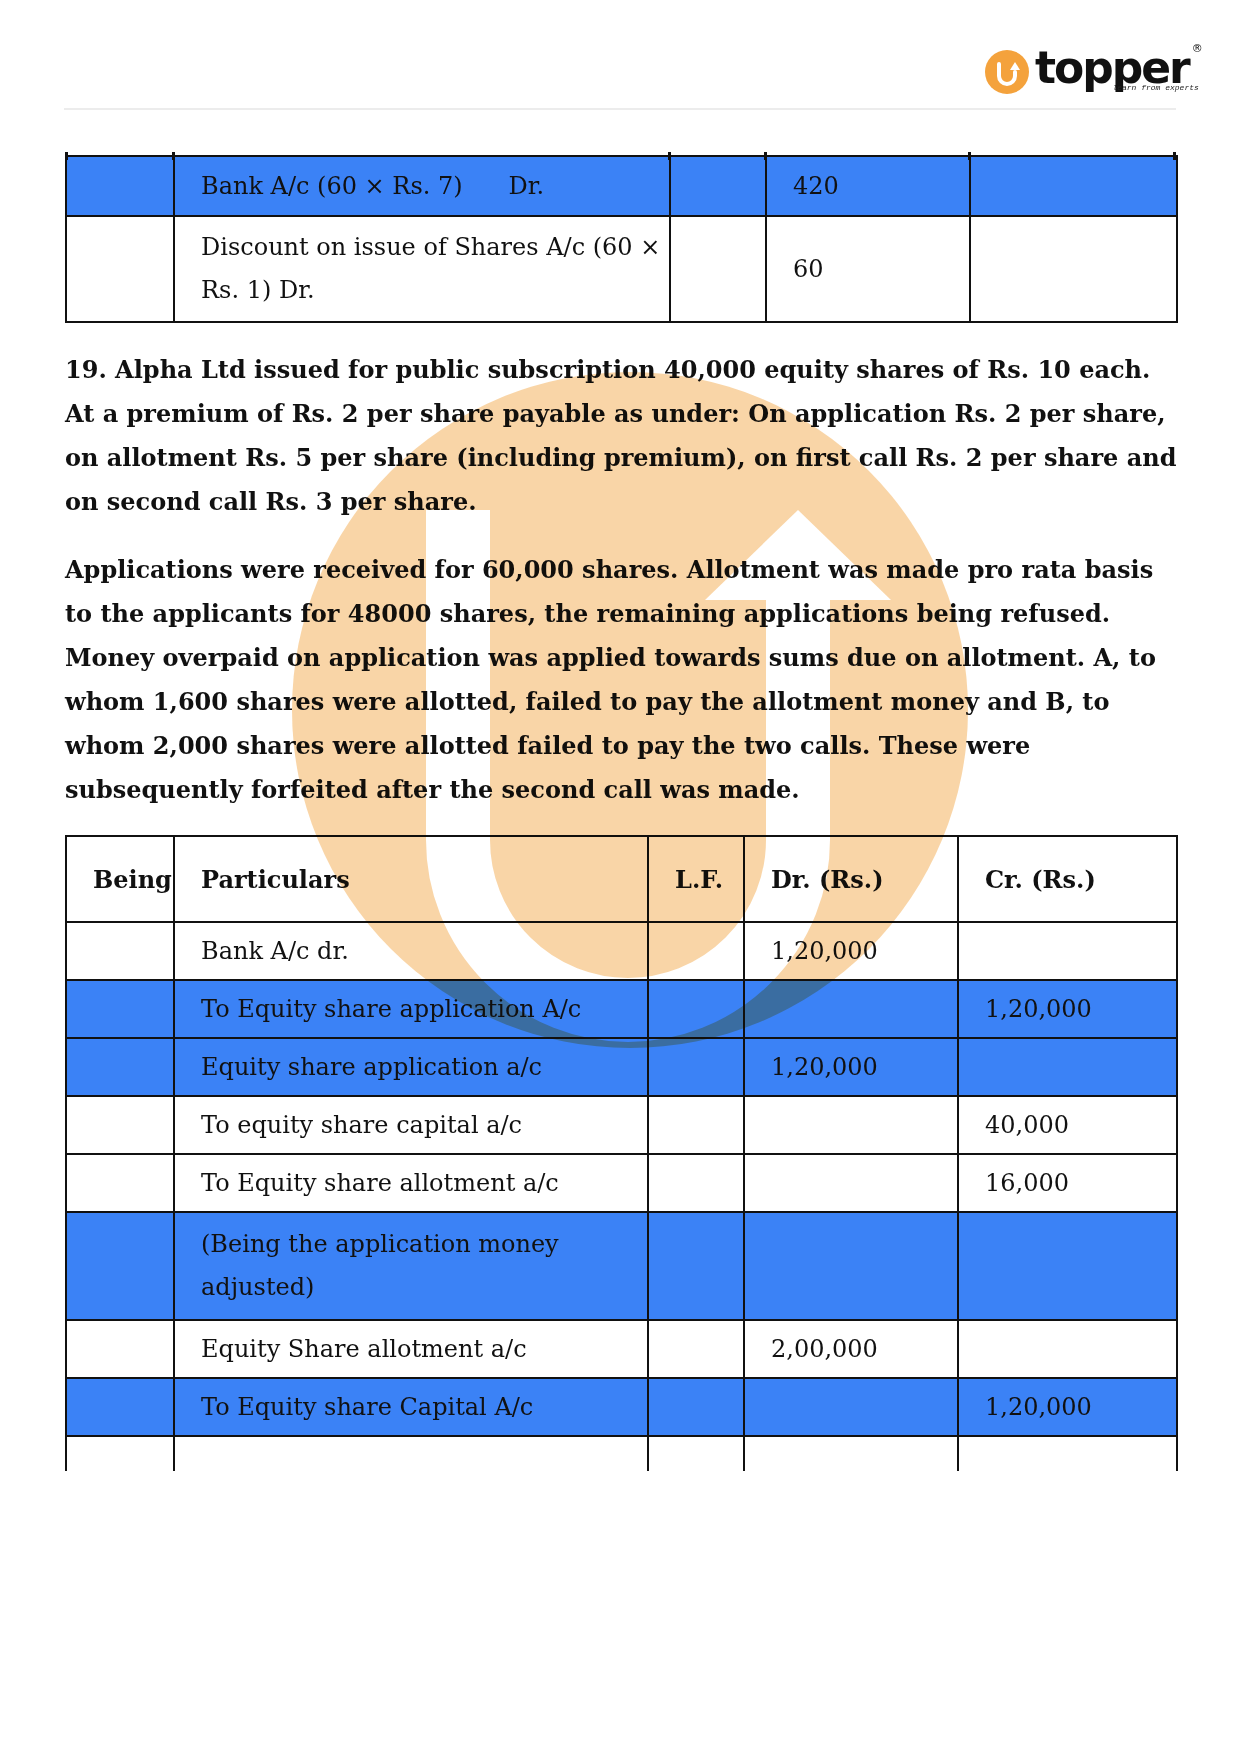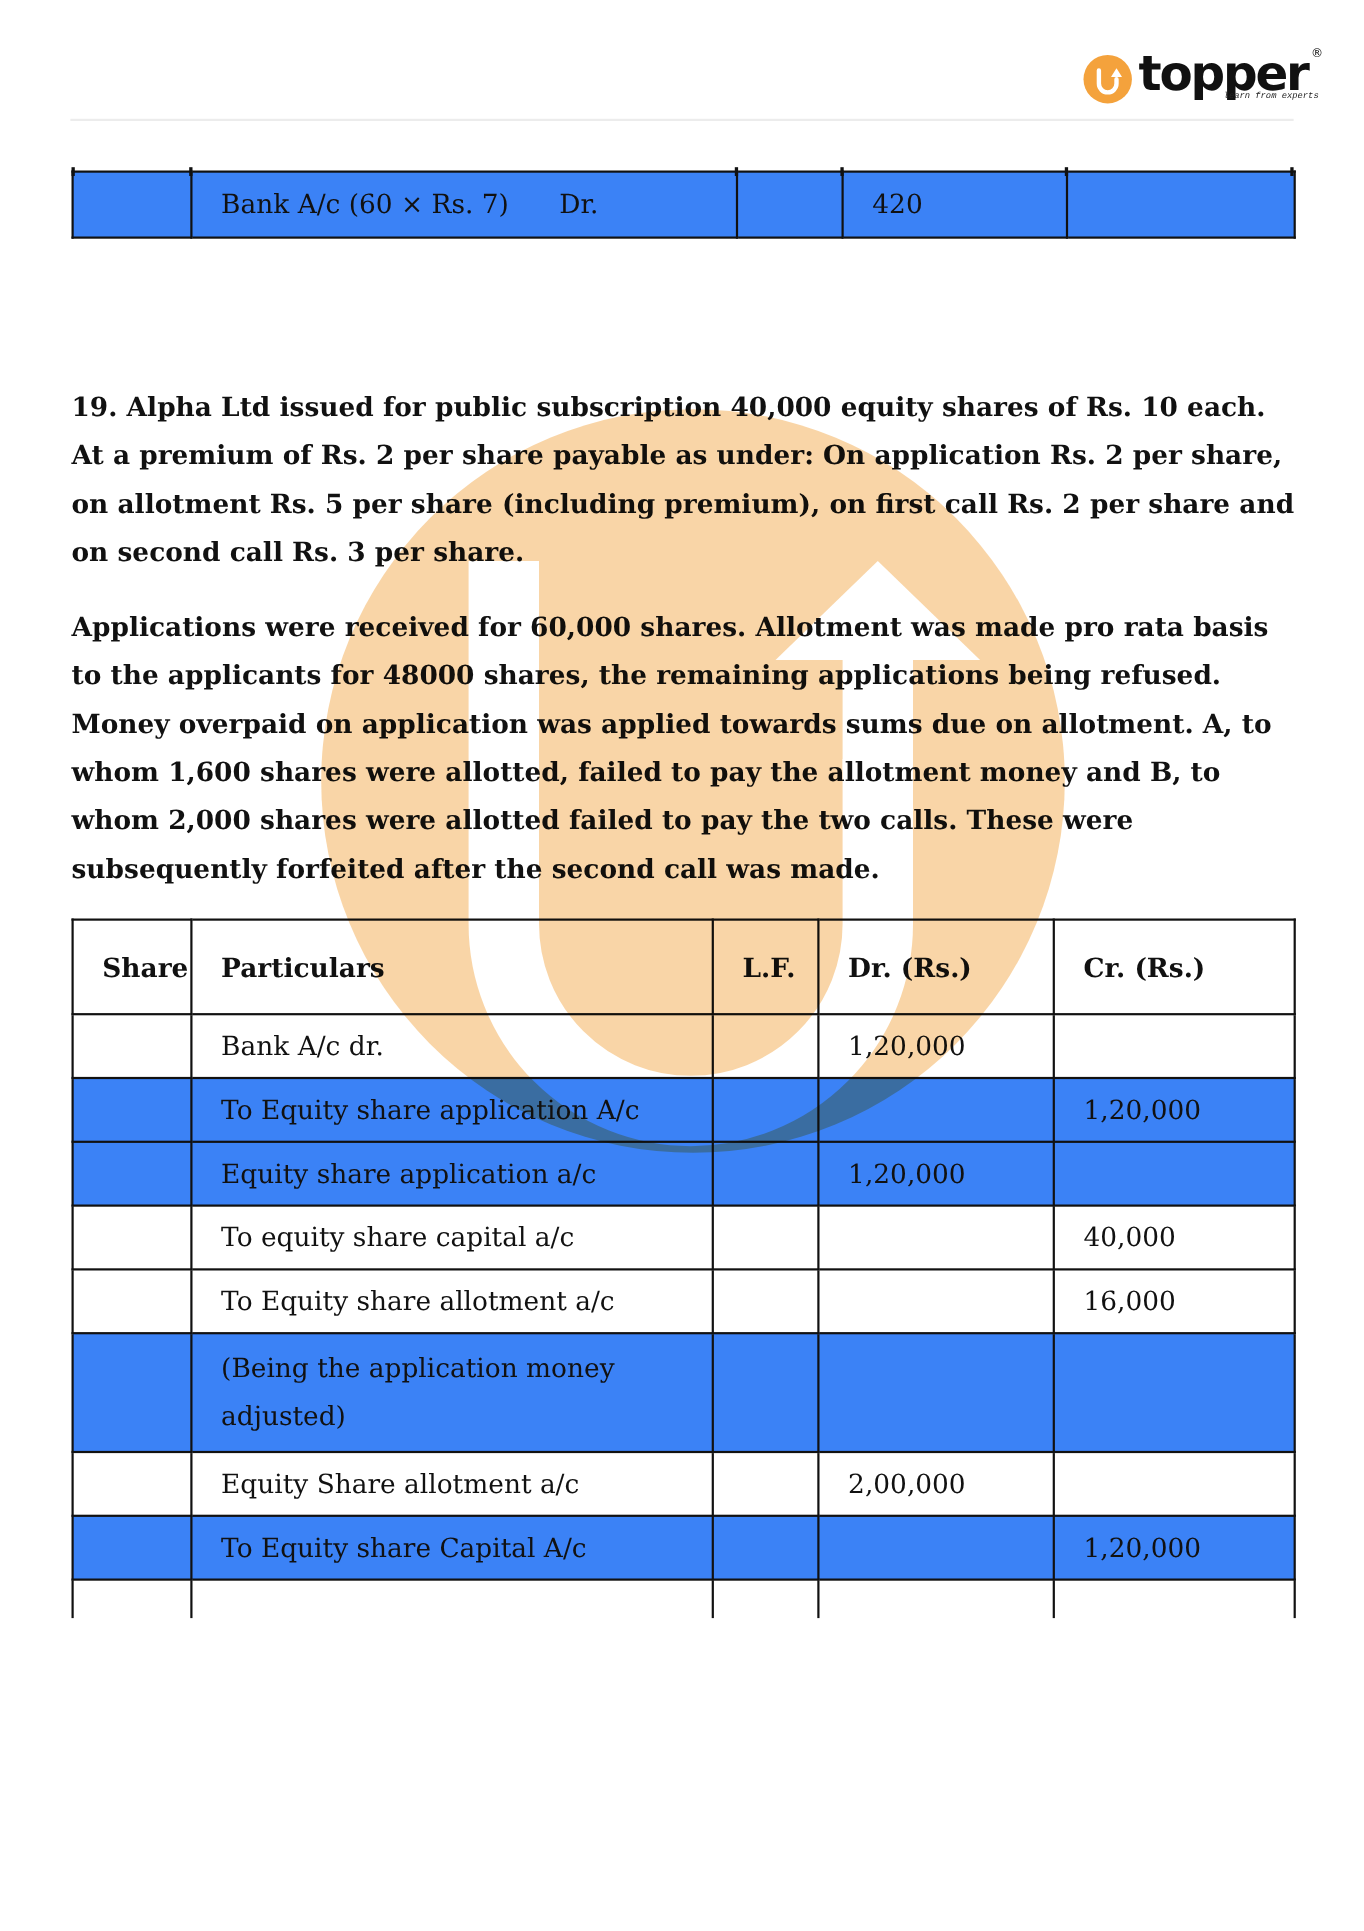--- a/index.html
+++ b/index.html
@@ -78,37 +78,44 @@
       <col style="width:207px">
     </colgroup>
   <tbody>
       <tr class="r1 shade">
     <td></td>
     <td style="white-space:pre">Bank A/c (60 × Rs. 7)      Dr.</td>
     <td></td>
     <td>420</td>
     <td></td>
   </tr>
+  <tr class="r2">
+    <td></td>
+    <td class="twoline">Discount on issue of Shares A/c (60 × Rs. 1)  Dr.</td>
+    <td></td>
+    <td>60</td>
+    <td></td>
+  </tr>
 </tbody>
   </table>
 
 <p class="para" id="q-para1" style="margin:0">19. Alpha Ltd issued for public subscription 40,000 equity shares of Rs. 10 each. At a premium of Rs. 2 per share payable as under: On application Rs. 2 per share, on allotment Rs. 5 per share (including premium), on first call Rs. 2 per share and on second call Rs. 3 per share.</p>
 <p class="para" id="q-para2" style="margin:0">Applications were received for 60,000 shares. Allotment was made pro rata basis to the applicants for 48000 shares, the remaining applications being refused. Money overpaid on application was applied towards sums due on allotment. A, to whom 1,600 shares were allotted, failed to pay the allotment money and B, to whom 2,000 shares were allotted failed to pay the two calls. These were subsequently forfeited after the second call was made.</p>
 
 <table class="ledger" id="table2">
   <colgroup>
       <col style="width:108px">
       <col style="width:474px">
       <col style="width:96px">
       <col style="width:214px">
       <col style="width:219px">
     </colgroup>
   <tbody>
       <tr>
-    <th>Share</th>
+    <th>Being</th>
     <th>Particulars</th>
     <th>L.F.</th>
     <th>Dr. (Rs.)</th>
     <th>Cr. (Rs.)</th>
   </tr>
   <tr>
     <td></td>
     <td>Bank A/c dr.</td>
     <td></td>
     <td>1,20,000</td>

